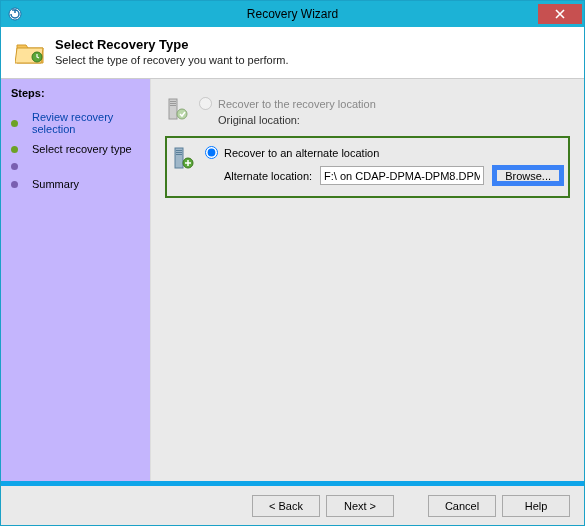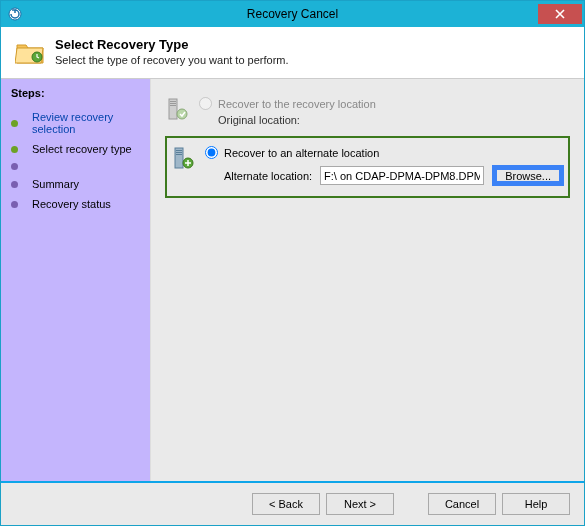--- a/index.html
+++ b/index.html
@@ -165,21 +165,21 @@
     height: 21px;
     font-size: 11px;
     padding: 0 8px;
     background: #e8e8e8;
     border: 5px solid #3b82f6;
     cursor: default;
   }
   .footer {
     height: 44px;
     background: #eaeaea;
-    border-top: 2px solid #0ea5e9;
+    border-top: 5px solid #0ea5e9;
     display: flex;
     align-items: center;
     justify-content: flex-end;
     gap: 6px;
     padding: 0 14px;
   }
   .footer button {
     min-width: 68px;
     height: 22px;
     font-size: 11px;
@@ -194,21 +194,21 @@
 <body>
 
 <div class="titlebar">
   <span class="app-icon">
     <svg width="14" height="14" viewBox="0 0 14 14">
       <circle cx="7" cy="7" r="6" fill="#fff" stroke="#1b6fa8" stroke-width="1"></circle>
       <path d="M7 3 A4 4 0 1 1 3 7" fill="none" stroke="#1b6fa8" stroke-width="1.5"></path>
       <path d="M4 3 L7 3 L7 6" fill="none" stroke="#1b6fa8" stroke-width="1.5"></path>
     </svg>
   </span>
-  <span class="title-text">Recovery Cancel</span>
+  <span class="title-text">Recovery Wizard</span>
   <div class="close-btn">
     <svg width="10" height="10" viewBox="0 0 10 10">
       <path d="M1 1 L9 9 M9 1 L1 9" stroke="#fff" stroke-width="1.6"></path>
     </svg>
   </div>
 </div>
 
 <div class="header">
   <span class="folder-icon">
     <svg width="30" height="26" viewBox="0 0 30 26">
@@ -236,24 +236,20 @@
     <div class="step">
       <span class="bullet"></span>
       <span class="label">Select recovery type</span>
     </div>
     <div class="step pending">
       <span class="bullet"></span>
     </div>
     <div class="step pending">
       <span class="bullet"></span>
       <span class="label">Summary</span>
-    </div>
-    <div class="step pending">
-      <span class="bullet"></span>
-      <span class="label">Recovery status</span>
     </div>
   </div>
 
   <div class="content">
 
     <div class="option-row">
       <span class="opt-icon">
         <svg width="26" height="26" viewBox="0 0 26 26">
           <rect x="4" y="2" width="8" height="20" fill="#cfcfcf" stroke="#9a9a9a"></rect>
           <rect x="5" y="4" width="6" height="1" fill="#9a9a9a"></rect>

